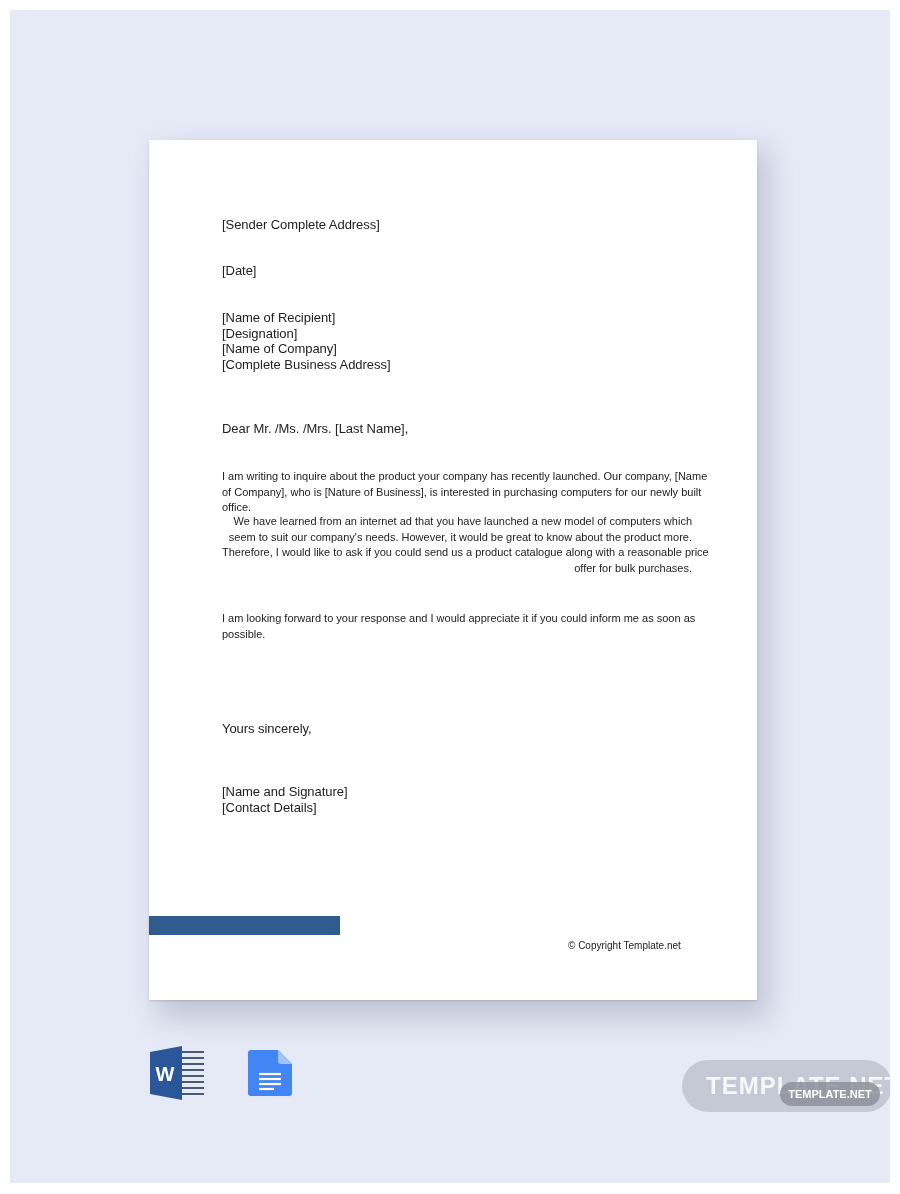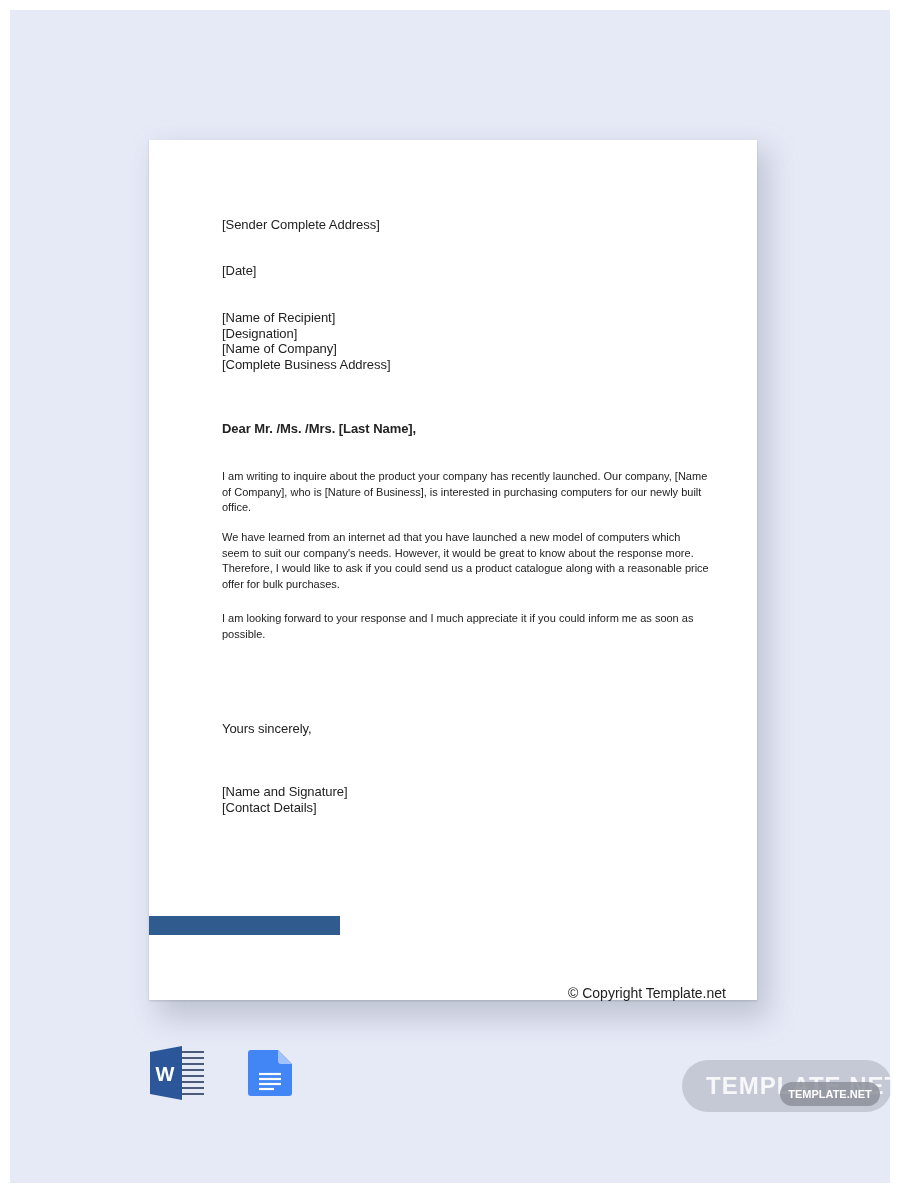--- a/index.html
+++ b/index.html
@@ -27,21 +27,21 @@
     letter-spacing: -0.05px;
   }
   .doc-text .line { display: block; white-space: nowrap; }
   .para { position: absolute; left: 73px; width: 470px; font-size: 11px; line-height: 15.5px; color: #222; }
   .para .line { display: block; white-space: nowrap; }
   .bar {
     position: absolute; left: 0; top: 776px; width: 191px; height: 19px;
     background: #2f5b8e;
   }
   .copyright {
-    position: absolute; left: 419px; top: 800px; font-size: 14px; color: #222; white-space: nowrap; margin-top: 45px;
+    position: absolute; left: 419px; top: 800px; font-size: 10px; color: #222; white-space: nowrap;
   }
   .icon-word { position: absolute; left: 148px; top: 1044px; width: 58px; height: 56px; }
   .icon-gdocs { position: absolute; left: 248px; top: 1050px; width: 44px; height: 46px; }
   .watermark {
     position: absolute; left: 682px; top: 1060px; width: 210px; height: 52px;
     border-radius: 26px; background: rgba(170,175,185,0.55);
   }
   .watermark-big {
     position: absolute; left: 24px; top: 12px; font-size: 24px; font-weight: bold;
     color: rgba(255,255,255,0.85); letter-spacing: 1px; white-space: nowrap;
@@ -64,37 +64,37 @@
   </div>
   <div class="doc-text" style="top:123px;">
     <span class="line">[Date]</span>
   </div>
   <div class="doc-text" style="top:170px;">
     <span class="line">[Name of Recipient]</span>
     <span class="line">[Designation]</span>
     <span class="line">[Name of Company]</span>
     <span class="line">[Complete Business Address]</span>
   </div>
-  <div class="doc-text" style="top:281px;font-weight:bold;">
+  <div class="doc-text" style="top:281px;">
     <span class="line">Dear Mr. /Ms. /Mrs. [Last Name],</span>
   </div>
 
   <div class="para" style="top:329px;">
     <span class="line">I am writing to inquire about the product your company has recently launched. Our company, [Name</span>
     <span class="line">of Company], who is [Nature of Business], is interested in purchasing computers for our newly built</span>
     <span class="line">office.</span>
   </div>
-  <div class="para" style="top:390px;">
+  <div class="para" style="top:374px;text-align:right;">
     <span class="line">We have learned from an internet ad that you have launched a new model of computers which</span>
-    <span class="line">seem to suit our company's needs. However, it would be great to know about the response more.</span>
+    <span class="line">seem to suit our company's needs. However, it would be great to know about the product more.</span>
     <span class="line">Therefore, I would like to ask if you could send us a product catalogue along with a reasonable price</span>
     <span class="line">offer for bulk purchases.</span>
   </div>
   <div class="para" style="top:471px;">
-    <span class="line">I am looking forward to your response and I much appreciate it if you could inform me as soon as</span>
+    <span class="line">I am looking forward to your response and I would appreciate it if you could inform me as soon as</span>
     <span class="line">possible.</span>
   </div>
 
   <div class="doc-text" style="top:581px;">
     <span class="line">Yours sincerely,</span>
   </div>
   <div class="doc-text" style="top:644px;">
     <span class="line">[Name and Signature]</span>
     <span class="line">[Contact Details]</span>
   </div>

